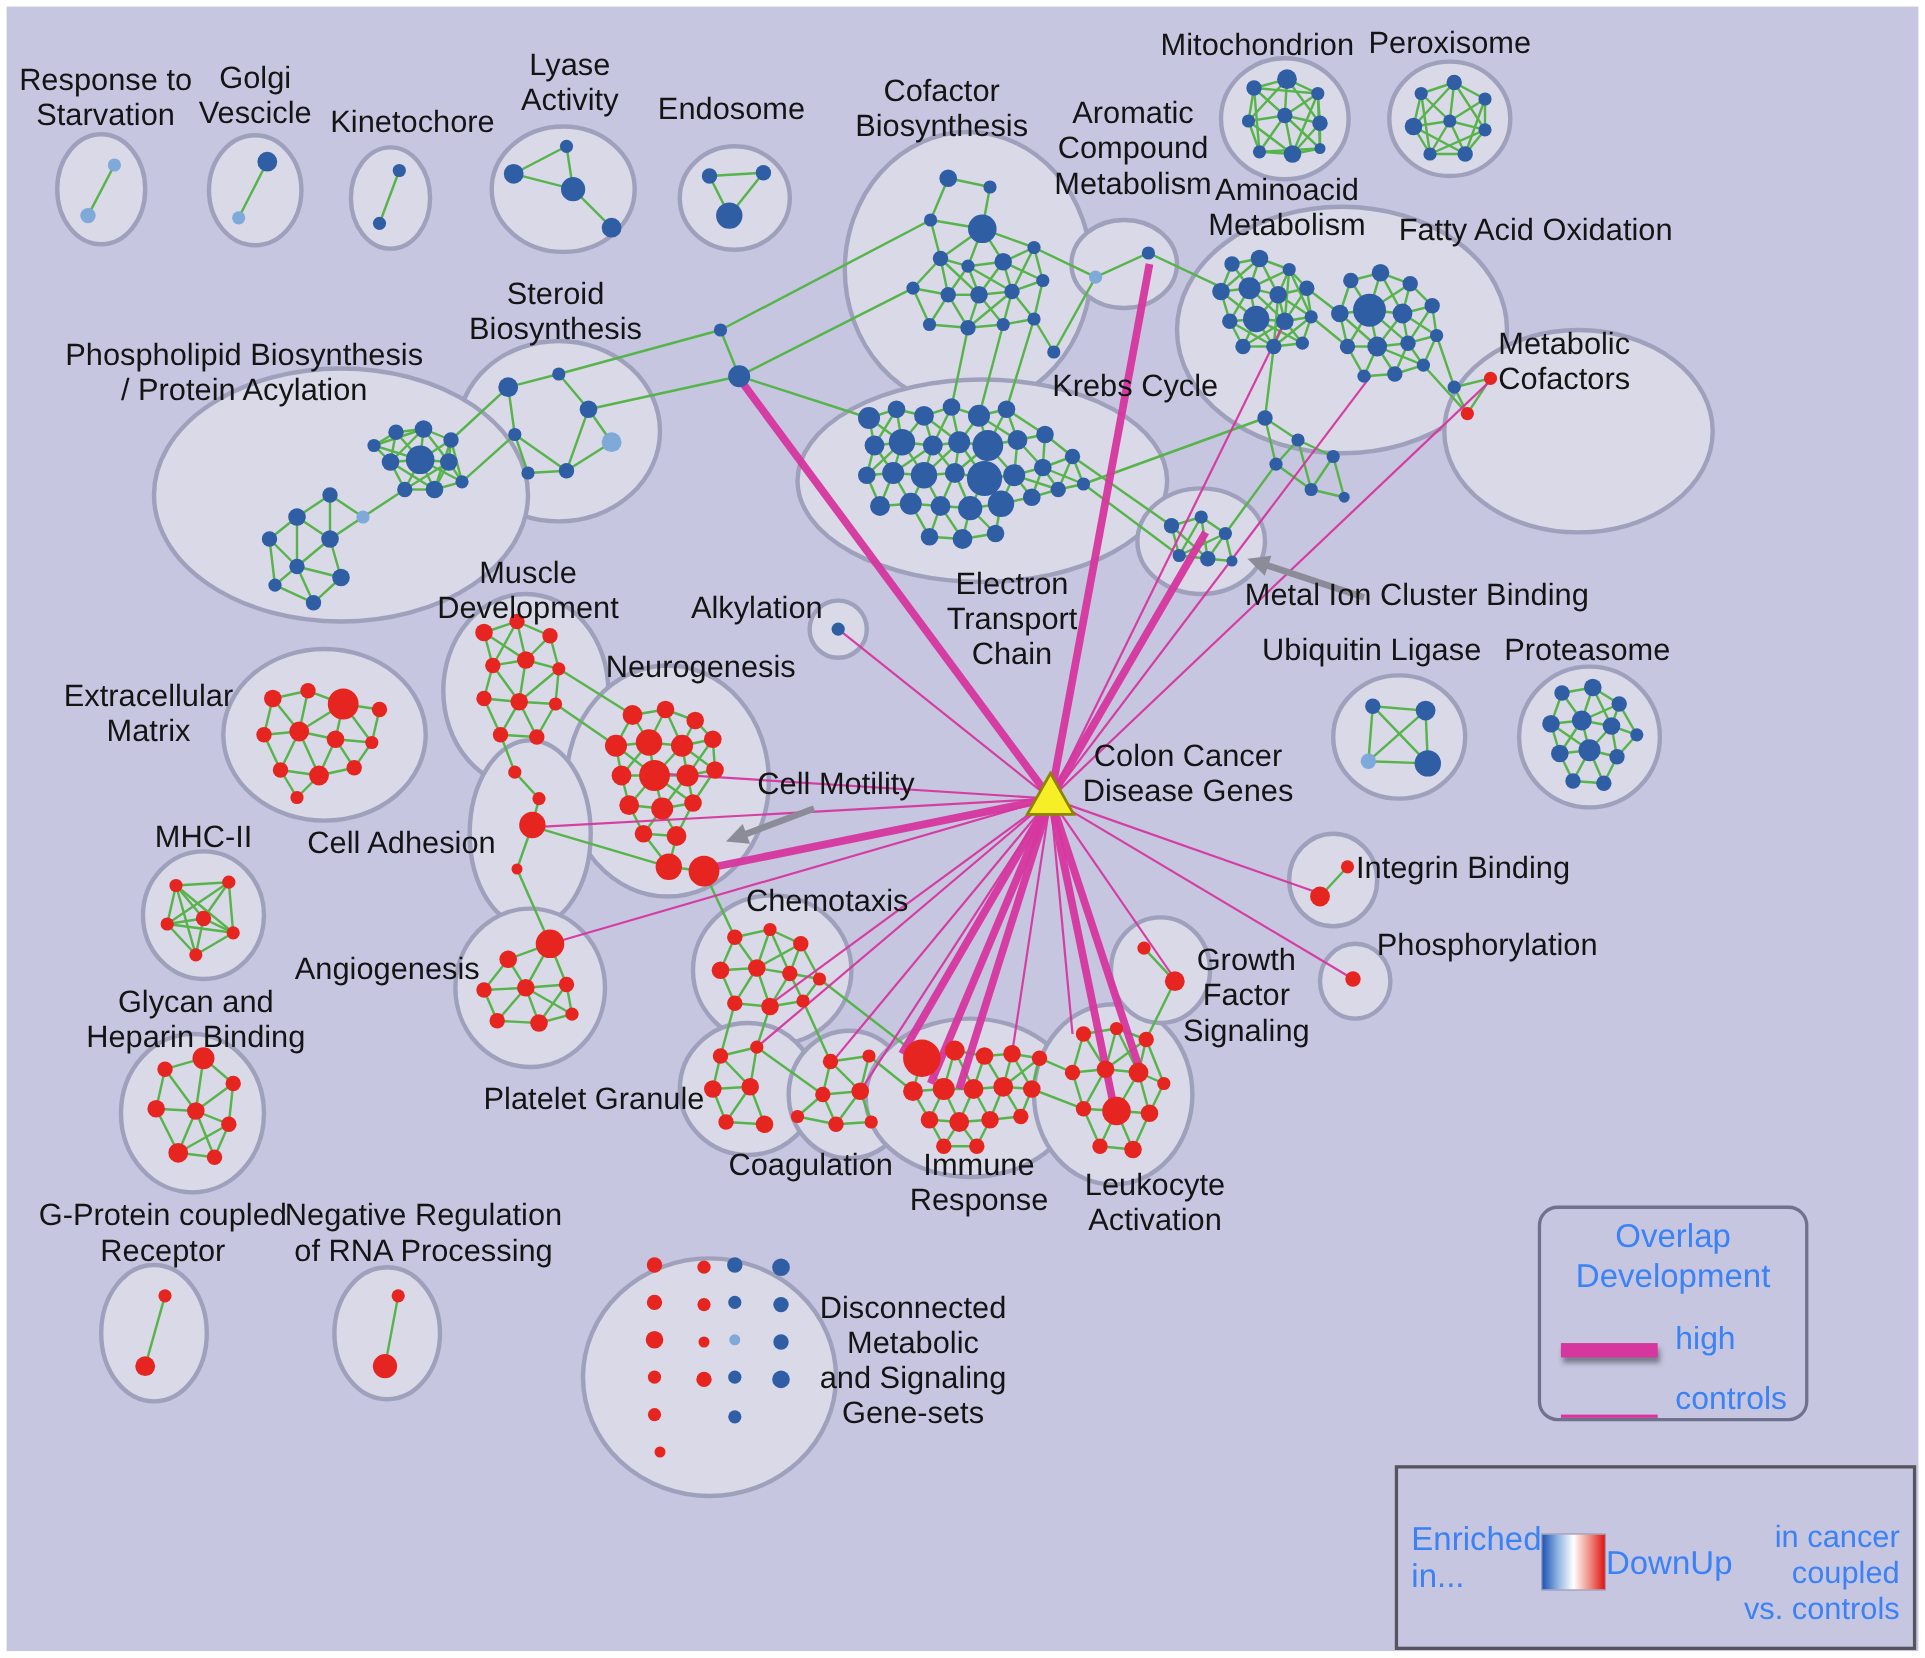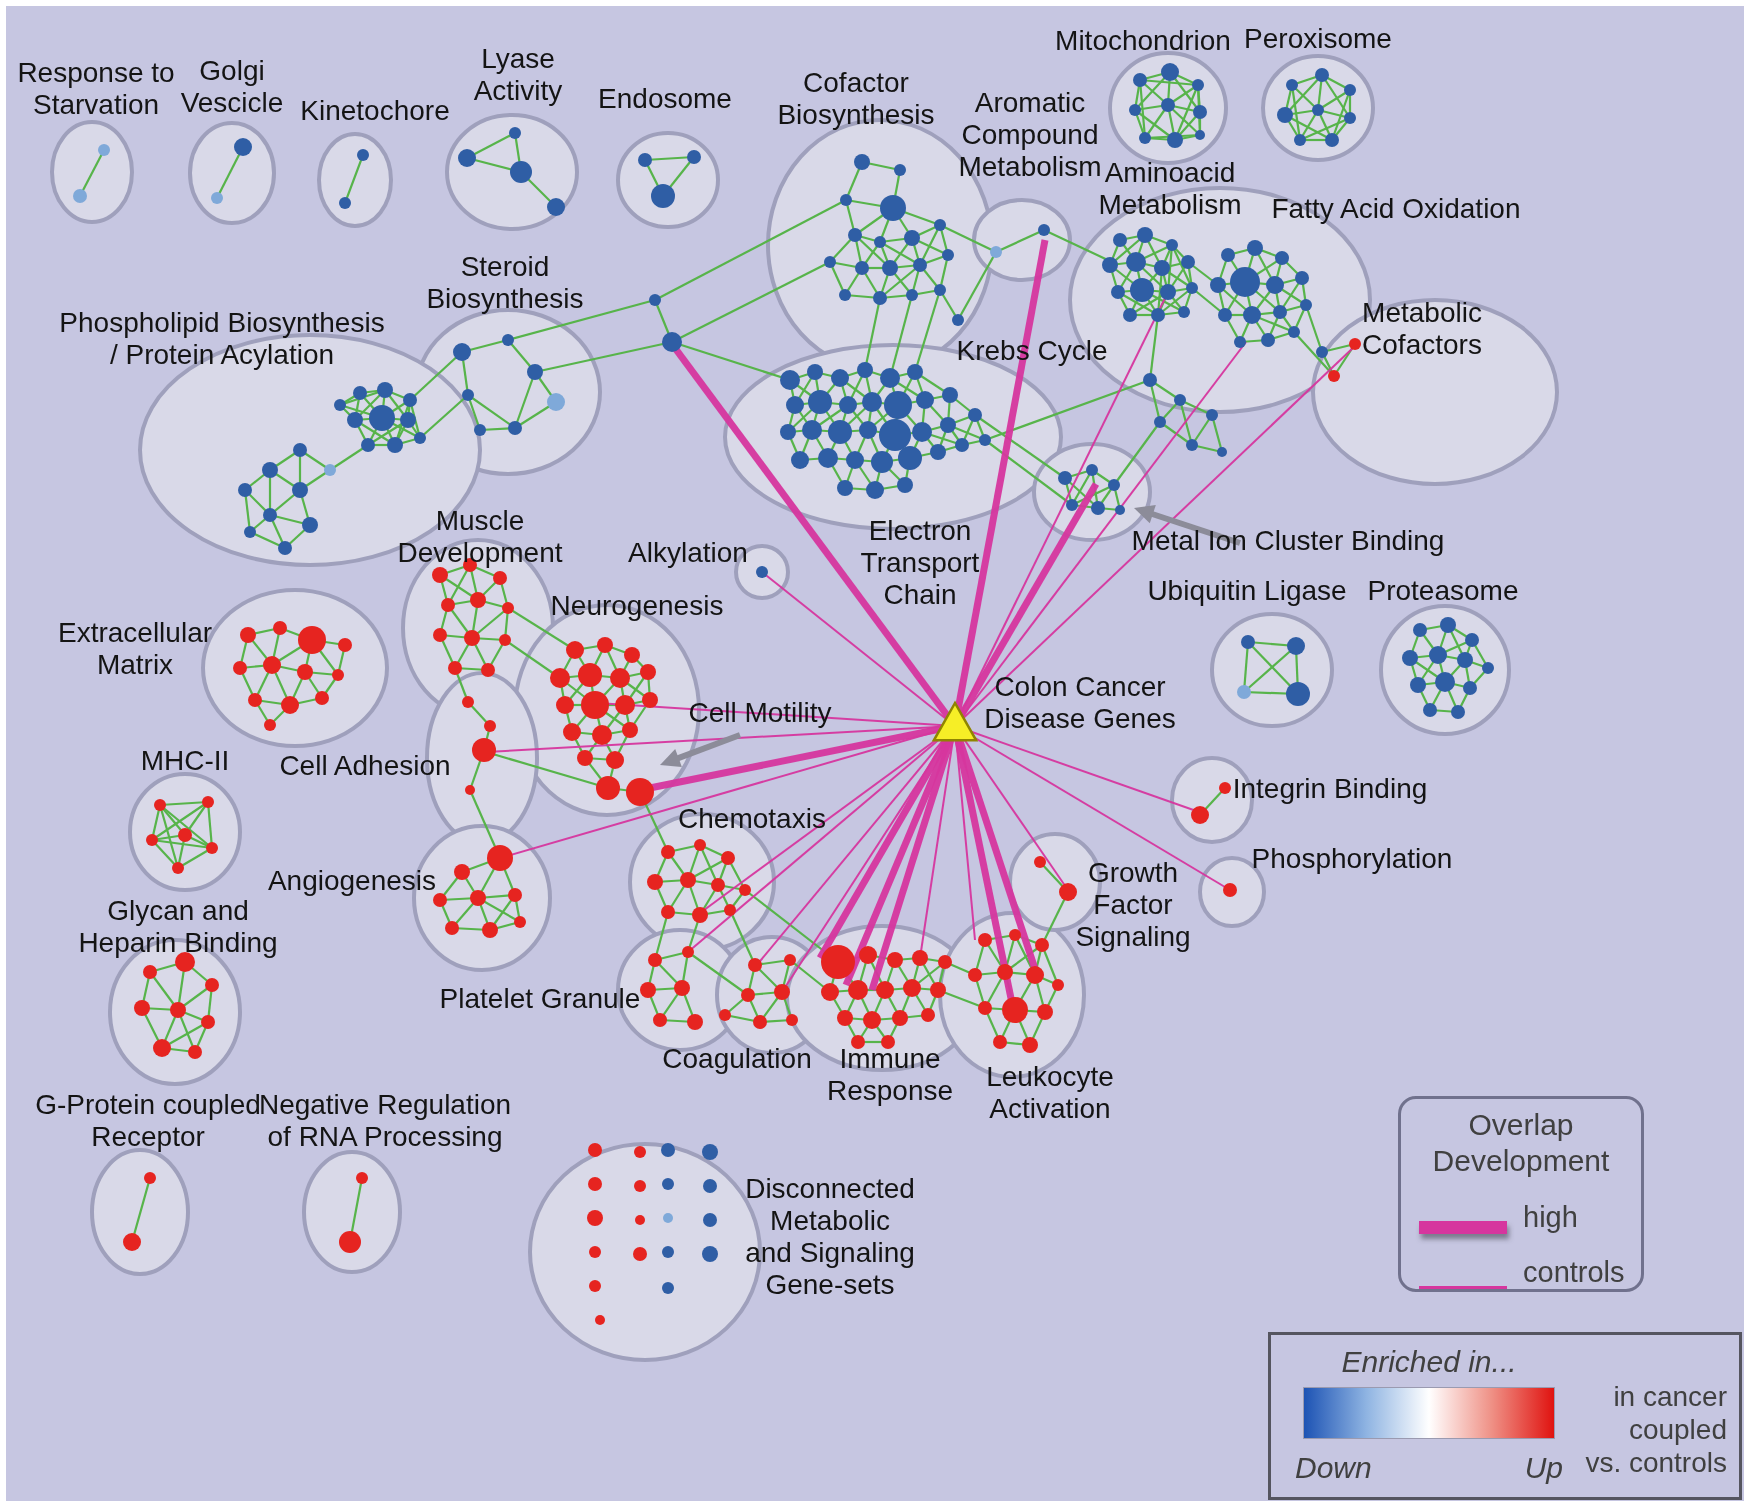--- a/index.html
+++ b/index.html
@@ -1,26 +1,26 @@
 <!DOCTYPE html>
 <html style="--overlap: #d6369e;"><head>
 <meta charset="utf-8">
 <style>
   html,body{margin:0;padding:0;background:#ffffff;font-family:"Liberation Sans",sans-serif;}
   .stage{position:relative;width:1750px;height:1507px;background:#ffffff;overflow:hidden;}
   svg{position:absolute;left:0;top:0;}
   svg text{font-family:"Liberation Sans",sans-serif;}
-  .legend{position:absolute;box-sizing:border-box;color:#404040;}
+  .legend{position:absolute;box-sizing:border-box;color:#3b82f6;}
   .legend-overlap{left:1398px;top:1096px;width:246px;height:196px;border:3px solid #70718d;border-radius:18px;}
   .lo-title{text-align:center;font-size:30px;line-height:36px;margin-top:8px;}
   .lo-row{display:flex;align-items:flex-end;gap:16px;margin:22px 0 0 18px;font-size:29px;}
   .bar-high{width:88px;height:13px;background:var(--overlap,#d6369e);box-shadow:2px 5px 5px rgba(50,50,60,.5);flex:0 0 auto;}
   .bar-moderate{width:88px;height:3px;background:var(--overlap,#d6369e);flex:0 0 auto;}
   .legend-enriched{left:1268px;top:1332px;width:474px;height:168px;border:3px solid #55555f;display:flex;padding:8px 12px;}
-  .le-left{width:292px;display:flex;flex-direction:column;align-items:center;font-style:italic;}
+  .le-left{width:292px;display:flex;flex-direction:row;align-items:center;}
   .le-title{font-size:30px;margin-top:2px;}
   .le-gradient{width:252px;height:52px;margin-top:8px;border:1px solid #9a9ab0;box-sizing:border-box;}
   .le-scale{width:268px;display:flex;justify-content:space-between;font-size:30px;margin-top:12px;}
   .le-note{flex:1;text-align:right;font-size:28px;line-height:33px;align-self:center;padding-top:26px;}
 </style>
 </head>
 <body>
 
 <div class="stage">
 

